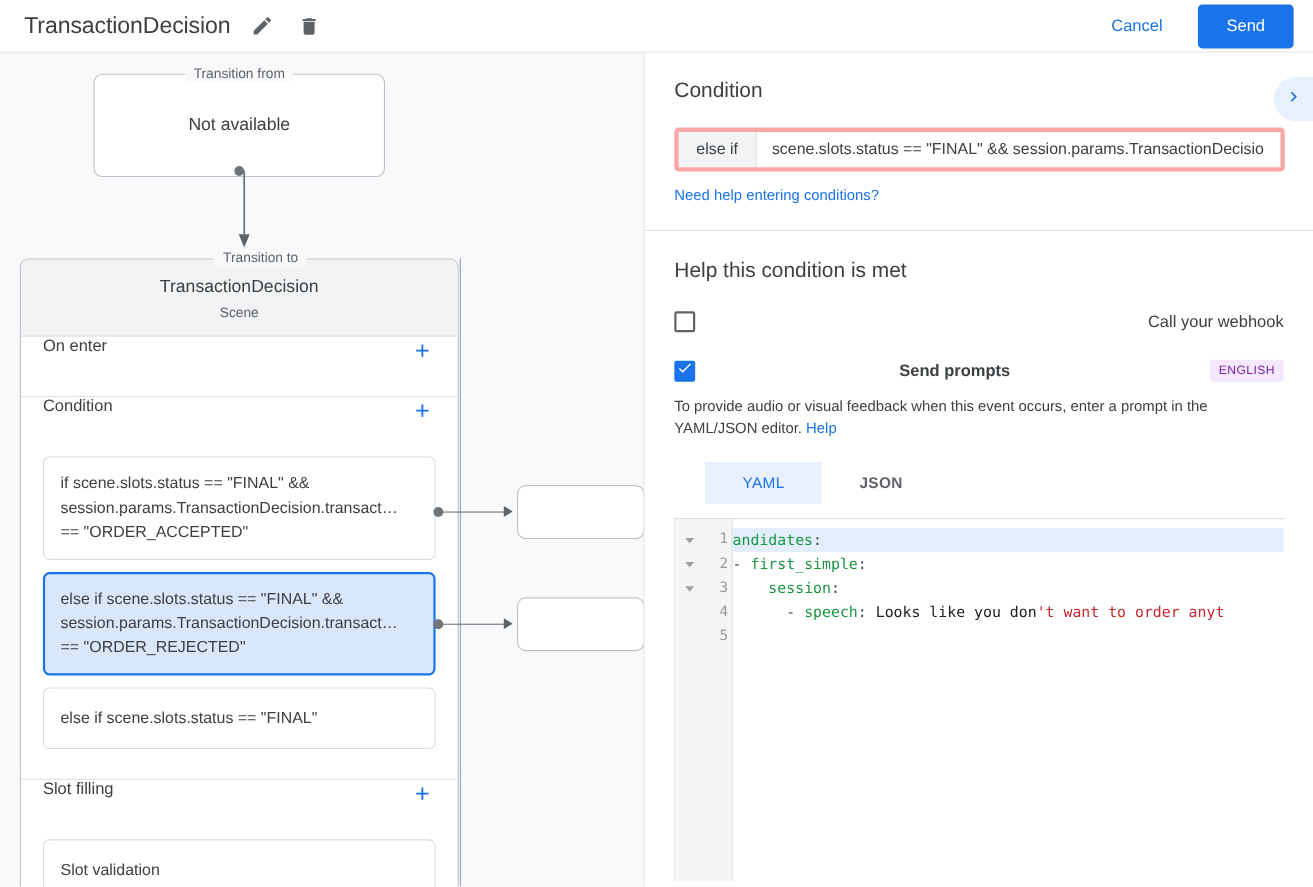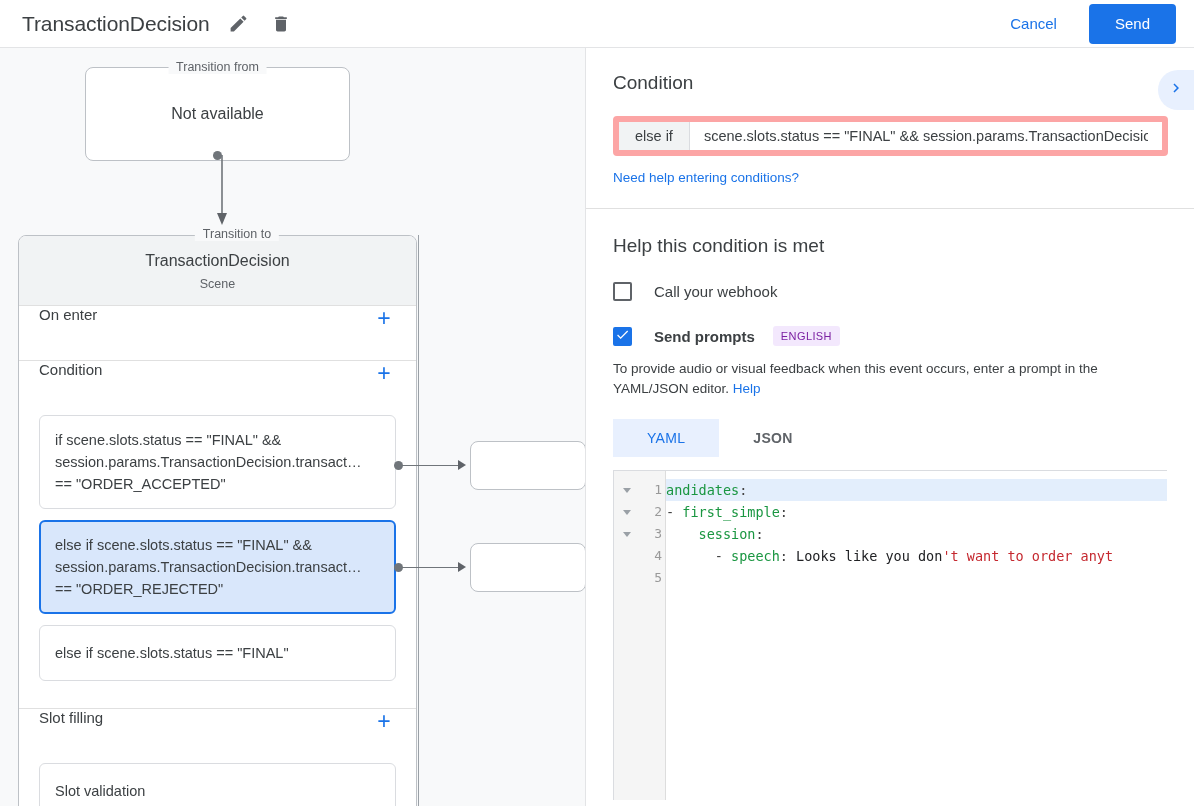--- a/index.html
+++ b/index.html
@@ -230,21 +230,21 @@
     width: 36px; height: 40px;
     background: #e8f0fe;
     border-radius: 20px 0 0 20px;
     display: flex; align-items: center; justify-content: center;
     cursor: pointer;
   }
 
   .cond-input-row {
     display: flex;
     margin-top: 22px;
-    border: 6px solid #fca5a5;
+    border: 4px solid #fca5a5;
     border-radius: 4px;
     height: 40px;
     overflow: hidden;
     width: 555px;
   }
   .cond-prefix {
     background: #f1f3f4;
     border-right: 1px solid #dadce0;
     display: flex; align-items: center;
     padding: 0 16px;
@@ -269,20 +269,21 @@
     text-decoration: none;
     cursor: pointer;
   }
 
   .rp-section-2 { padding: 26px 27px 0 27px; }
   .rp-h2 { font-size: 19px; color: #3c4043; }
 
   .check-row {
     display: flex; align-items: center;
     margin-top: 25px;
+    justify-content: space-between;
   }
   .cbox {
     width: 19px; height: 19px;
     border: 2px solid #5f6368;
     border-radius: 2px;
     background: #fff;
     cursor: pointer;
     flex-shrink: 0;
   }
   .cbox.checked {
@@ -324,20 +325,21 @@
     font-size: 14px;
     color: #5f6368;
     cursor: pointer;
     letter-spacing: 0.3px;
     font-weight: bold;
   }
   .tab.active {
     background: #e8f0fe;
     color: #1a73e8;
     font-weight: 500;
+    margin-left: 28px;
   }
 
   
   .editor {
     margin-top: 12px;
     border-top: 1px solid #dadce0;
     border-left: 1px solid #dadce0;
     height: 330px;
     display: flex;
     background: #ffffff;

